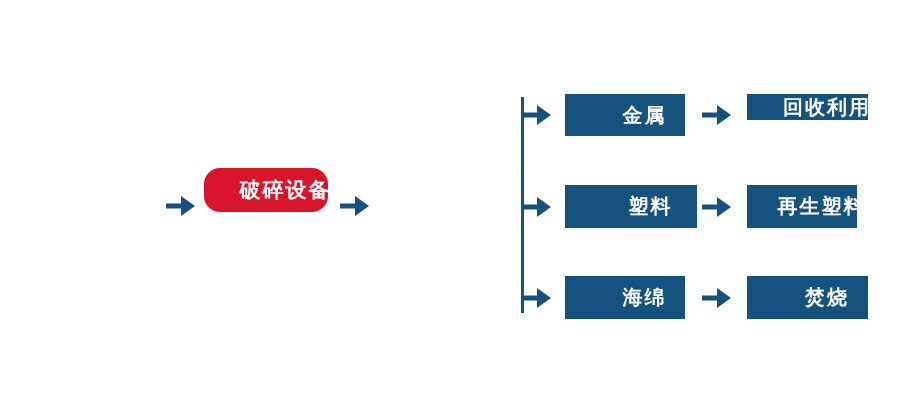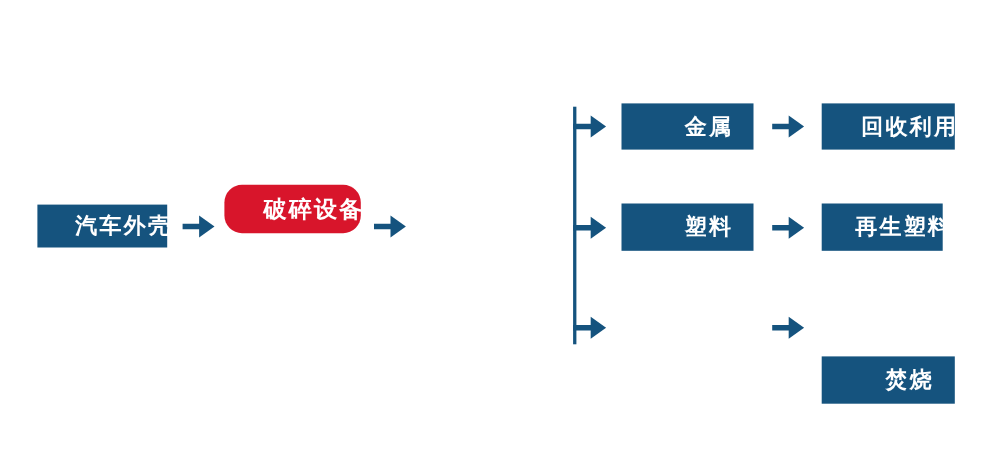--- a/index.html
+++ b/index.html
@@ -36,27 +36,27 @@
   }
   .node.red { background: var(--highlight-red); font-size: 21px; }
 
   
   .n-car      { left: 34px;  top: 186px; width: 118px; height: 39px; }
   .n-crusher  { left: 204px; top: 168px; width: 124px; height: 44px; border-radius: 16px; }
   .n-sorting  { left: 384px; top: 187px; width: 117px; height: 38px; }
 
   
   .n-metal    { left: 565px; top: 94px;  width: 120px; height: 42px; }
-  .n-plastic  { left: 565px; top: 185px; width: 120px; height: 43px; }
+  .n-plastic  { left: 565px; top: 185px; width: 132px; height: 43px; }
   .n-sponge   { left: 565px; top: 276px; width: 120px; height: 43px; }
 
   
-  .n-recycle  { left: 747px; top: 94px;  width: 121px; height: 42px; }
+  .n-recycle  { left: 747px; top: 94px;  width: 121px; height: 26px; }
   .n-replast  { left: 747px; top: 185px; width: 110px; height: 43px; }
-  .n-burn     { left: 747px; top: 276px; width: 121px; height: 43px; margin-top: 48px; }
+  .n-burn     { left: 747px; top: 276px; width: 121px; height: 43px; }
 
   .arrow {
     position: absolute;
     width: 32px;
     height: 24px;
   }
   .a-1 { left: 165px; top: 194px; }
   .a-2 { left: 339px; top: 194px; }
   .a-r1 { left: 701px; top: 103px; }
   .a-r2 { left: 701px; top: 195px; }
@@ -72,23 +72,20 @@
     width: 3px;
     height: 216px;
     background: var(--primary-blue);
   }
 </style>
 </head>
 <body>
 
 <div class="stage">
 
-  <div class="node n-car">
-    <span>汽车外壳</span>
-  </div>
 
   <svg class="arrow a-1" viewBox="0 0 32 24">
     <path d="M1 12 H19" stroke="var(--primary-blue)" stroke-width="5" fill="none"></path>
     <path d="M16 2 L30 12 L16 22 Z" fill="var(--primary-blue)"></path>
   </svg>
 
   <div class="node red n-crusher">
     <span>破碎设备</span>
   </div>
 
@@ -128,20 +125,23 @@
     <span>塑料</span>
   </div>
   <svg class="arrow a-r2" viewBox="0 0 32 24">
     <path d="M1 12 H19" stroke="var(--primary-blue)" stroke-width="5" fill="none"></path>
     <path d="M16 2 L30 12 L16 22 Z" fill="var(--primary-blue)"></path>
   </svg>
   <div class="node n-replast">
     <span>再生塑料</span>
   </div>
 
+  <div class="node n-sponge">
+    <span>海绵</span>
+  </div>
   <svg class="arrow a-r3" viewBox="0 0 32 24">
     <path d="M1 12 H19" stroke="var(--primary-blue)" stroke-width="5" fill="none"></path>
     <path d="M16 2 L30 12 L16 22 Z" fill="var(--primary-blue)"></path>
   </svg>
   <div class="node n-burn">
     <span>焚烧</span>
   </div>
 
 </div>
 

